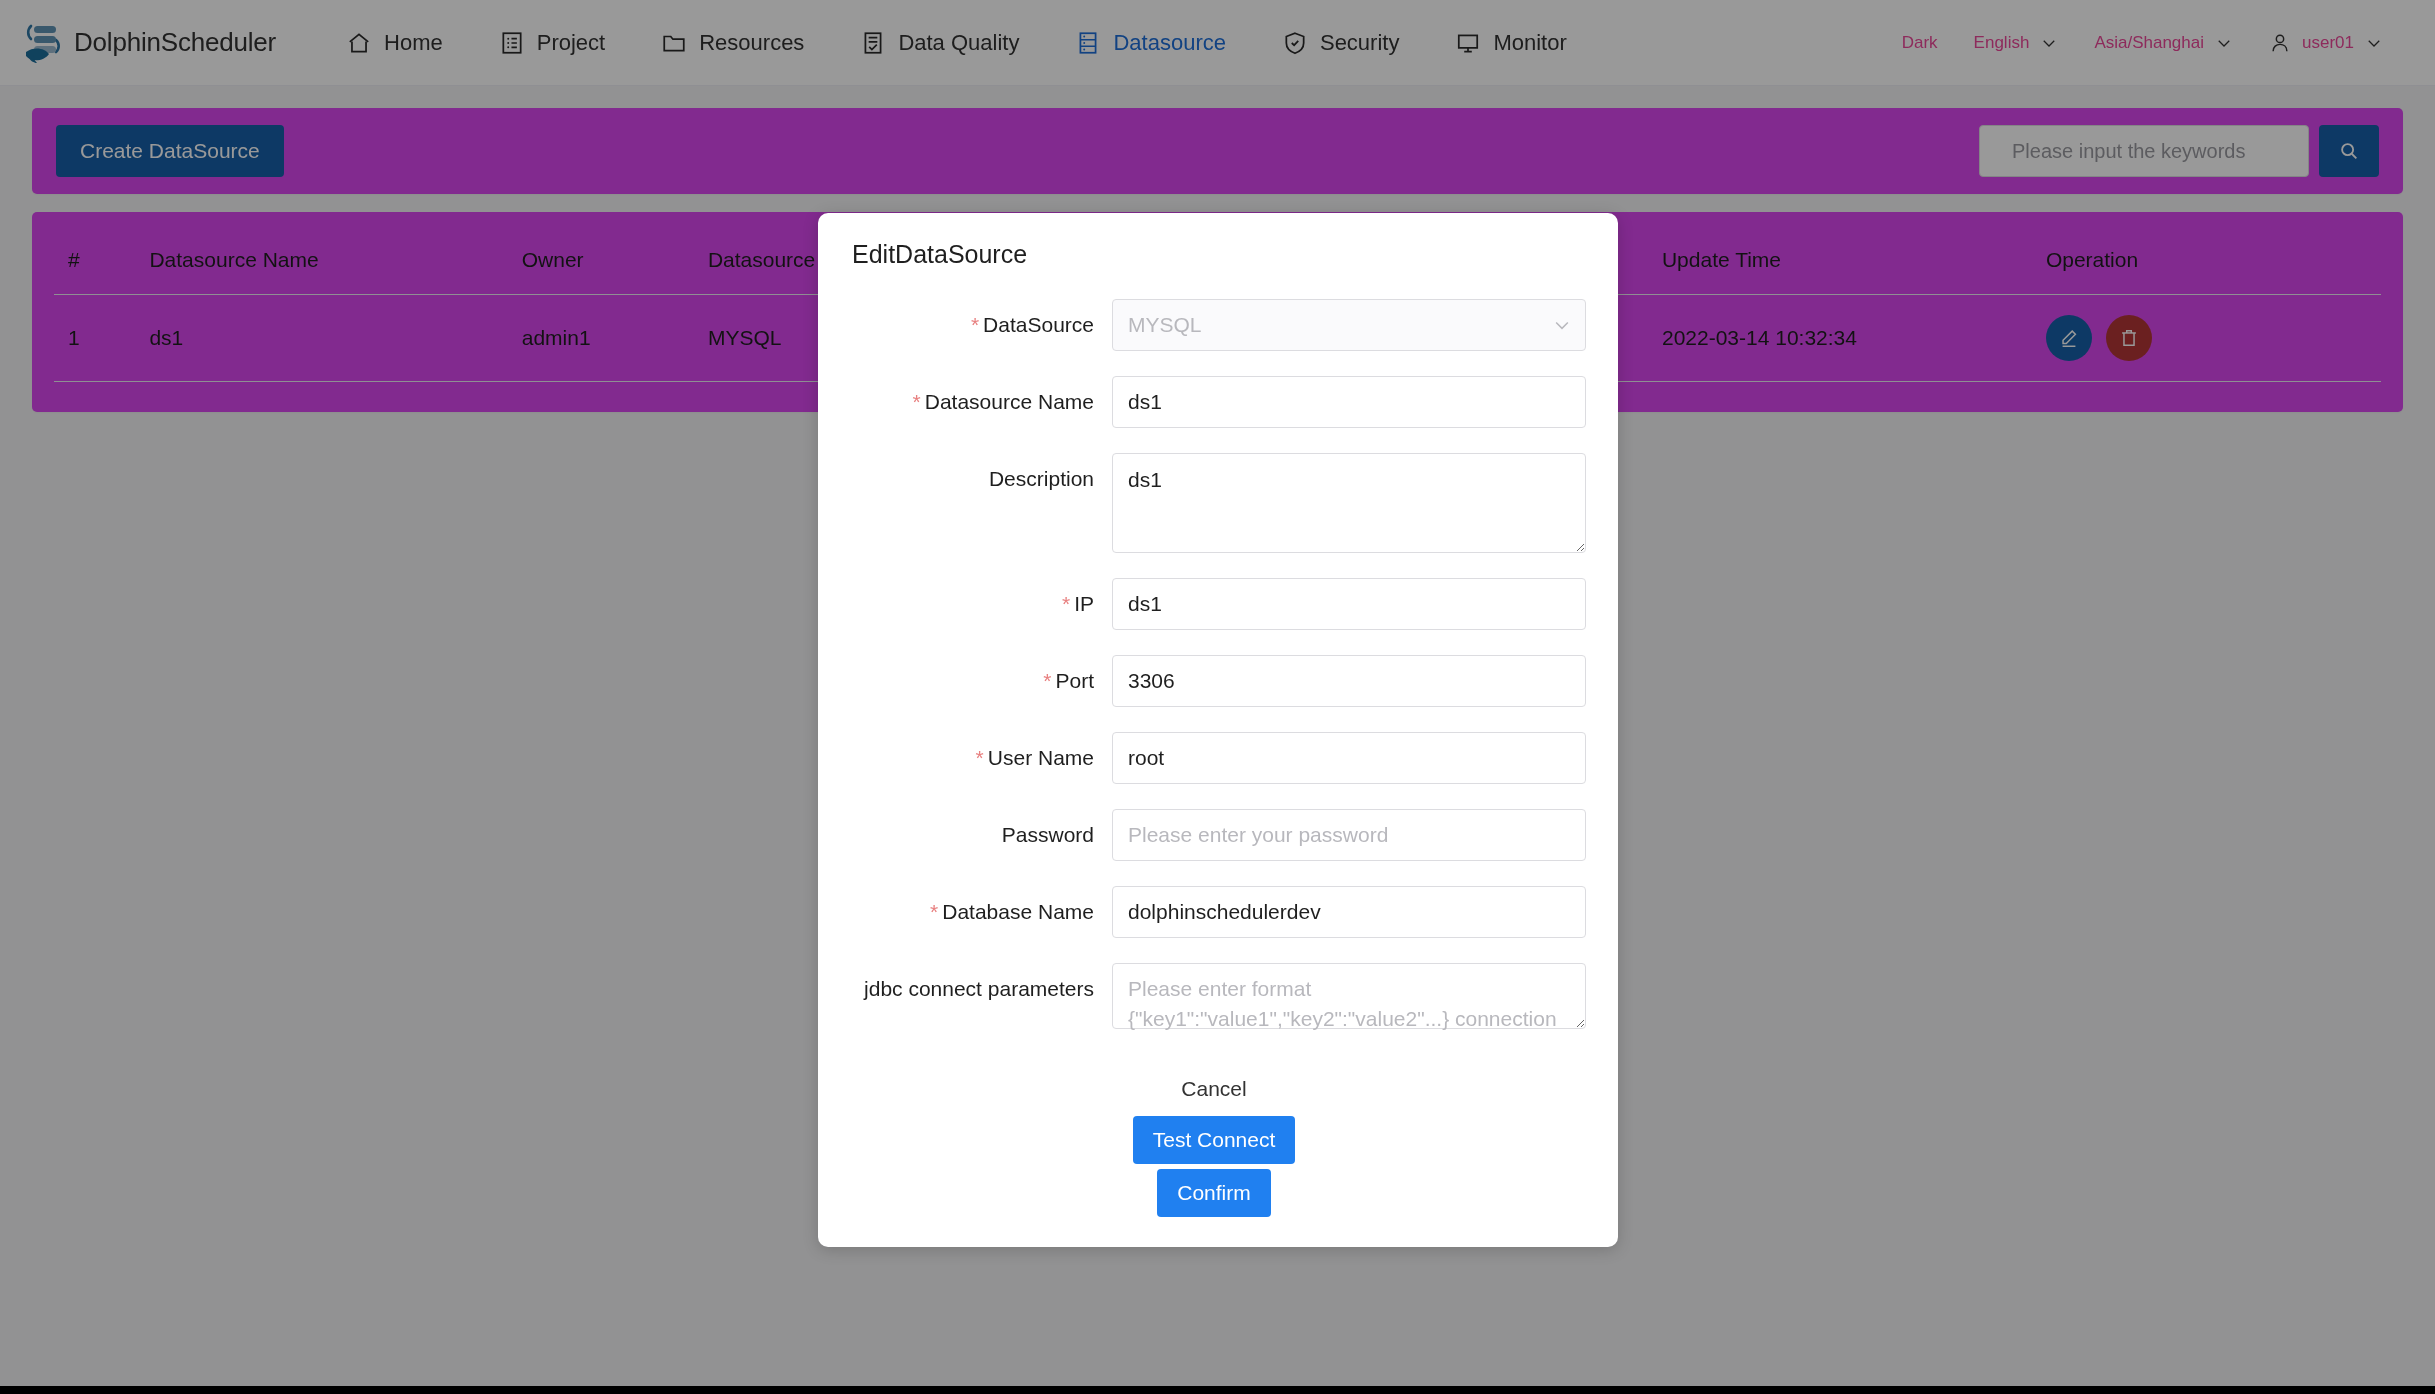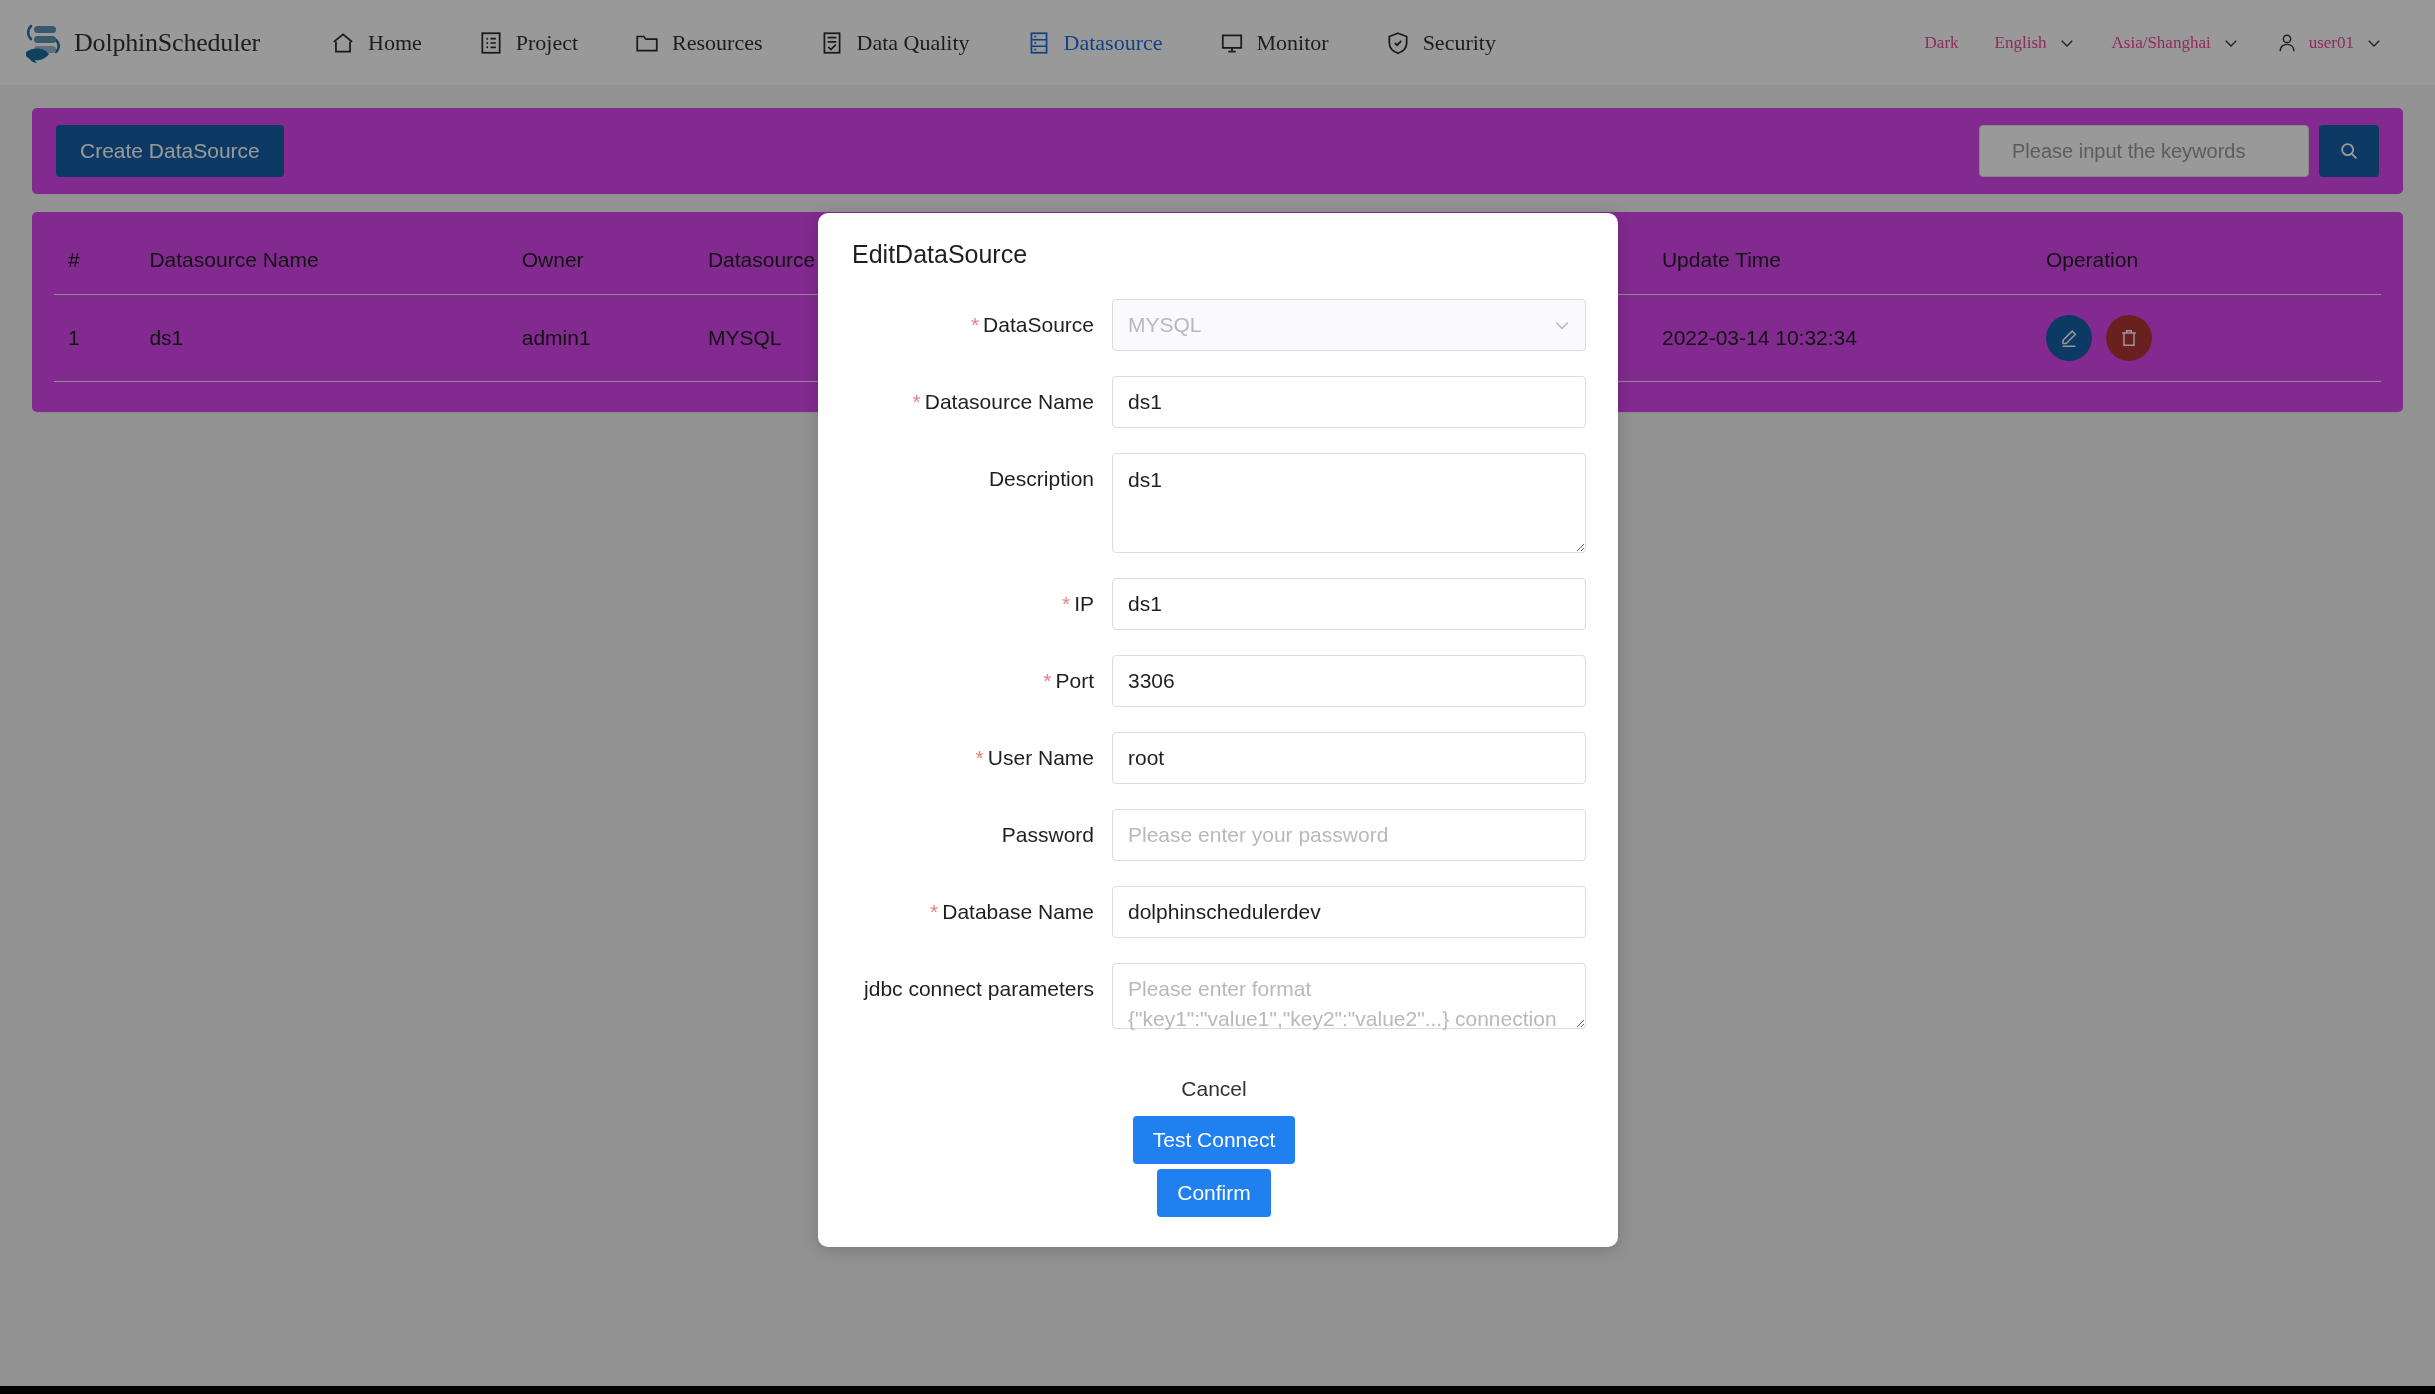--- a/index.html
+++ b/index.html
@@ -20,21 +20,20 @@
   }
 
   
   #topbar {
     height: 86px;
     background: #ffffff;
     border-bottom: 1px solid #efeff5;
     display: flex;
     align-items: center;
     padding: 0 34px 0 18px;
-    font-family: Liberation Serif, serif;
   }
 
   .brand {
     display: flex;
     align-items: center;
     gap: 6px;
     margin-right: 42px;
     flex: 0 0 auto;
   }
   .brand-logo { width: 50px; height: 50px; display: block; }
@@ -379,34 +378,34 @@
               <circle cx="8.5" cy="6" r="0.9" fill="#1e6fd9" stroke="none"></circle>
               <circle cx="8.5" cy="12" r="0.9" fill="#1e6fd9" stroke="none"></circle>
               <circle cx="8.5" cy="18" r="0.9" fill="#1e6fd9" stroke="none"></circle>
             </svg>
         </span>
         <span>Datasource</span>
       </div>
       <div class="nav-item">
         <span class="nav-ico">
           <svg viewBox="0 0 24 24">
+              <path d="M12 3 L20 6 V12 c0 5 -4 8 -8 9.5 C8 20 4 17 4 12 V6 z"></path>
+              <path d="M9 12 L11.2 14 L15 10"></path>
+            </svg>
+        </span>
+        <span>Security</span>
+      </div>
+      <div class="nav-item">
+        <span class="nav-ico">
+          <svg viewBox="0 0 24 24">
               <rect x="3.5" y="5" width="17" height="11.5"></rect>
               <path d="M12 16.5 V20 M8.5 20 h7"></path>
             </svg>
         </span>
         <span>Monitor</span>
-      </div>
-      <div class="nav-item">
-        <span class="nav-ico">
-          <svg viewBox="0 0 24 24">
-              <path d="M12 3 L20 6 V12 c0 5 -4 8 -8 9.5 C8 20 4 17 4 12 V6 z"></path>
-              <path d="M9 12 L11.2 14 L15 10"></path>
-            </svg>
-        </span>
-        <span>Security</span>
       </div>
     </nav>
 
     <div id="topbar-right">
       <div class="tb-item">
         <span>Dark</span>
       </div>
       <div class="tb-item">
         <span>English</span>
         <span class="chev">

